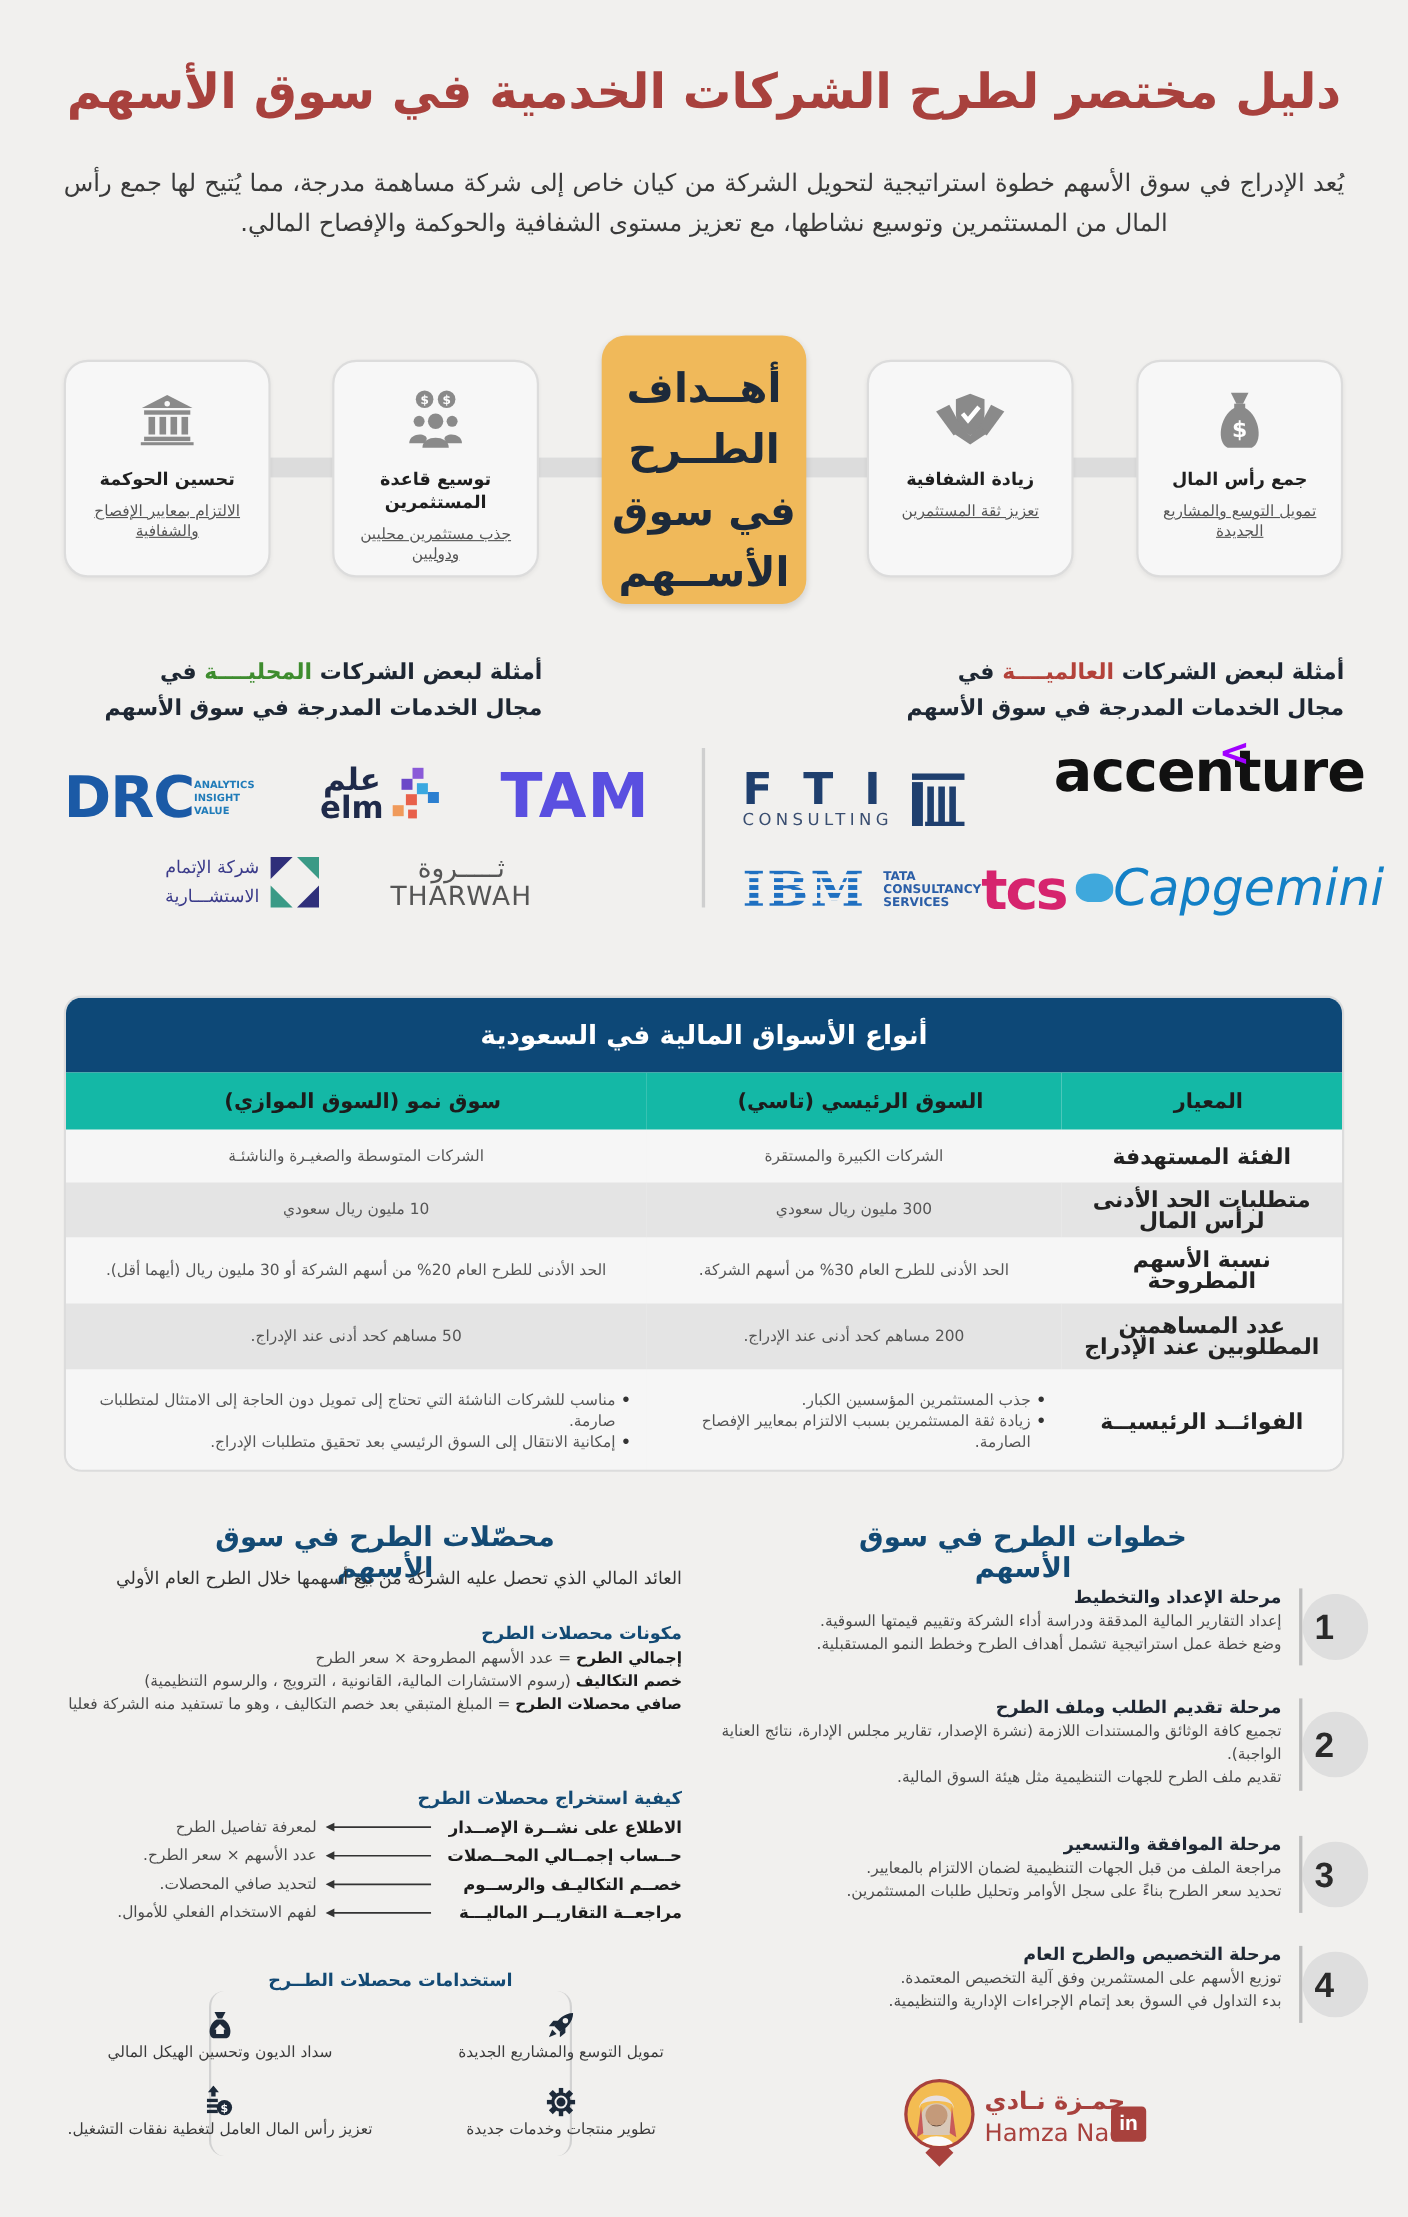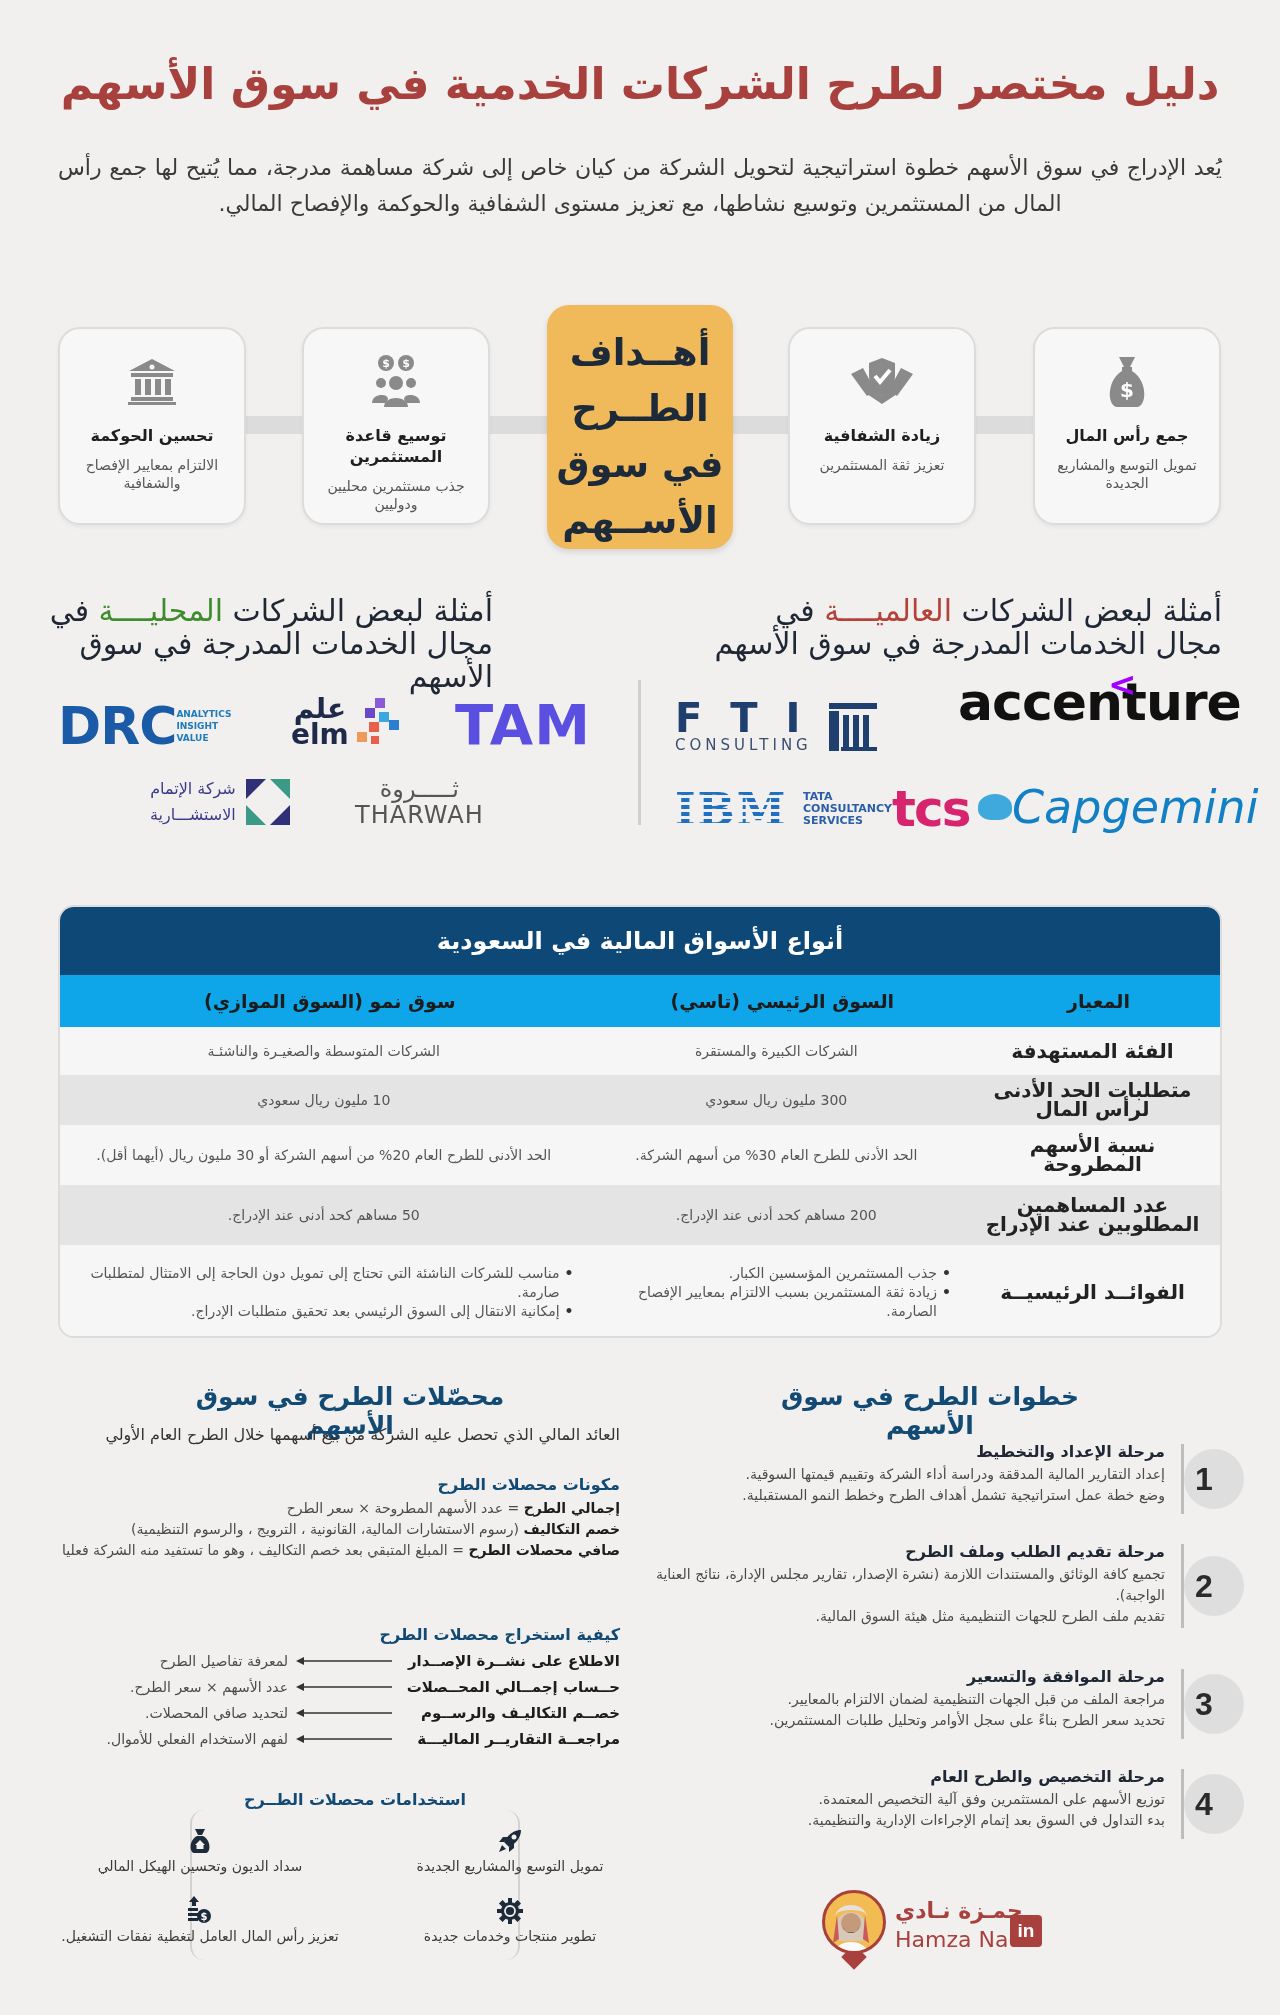--- a/index.html
+++ b/index.html
@@ -32,32 +32,32 @@
     background: #dcdcdc;
   }
   .goal-card {
     position: absolute; top: 327px; width: 188px; height: 198px;
     background: #f7f7f7; border: 2px solid #dcdcdc; border-radius: 22px;
     text-align: center; padding-top: 22px;
     box-shadow: 0 2px 4px rgba(0,0,0,0.05);
   }
   .goal-icon { height: 60px; display: flex; justify-content: center; align-items: center; }
   .goal-title { font-size: 16px; font-weight: bold; color: #1f1f1f; margin-top: 14px; line-height: 21px; padding: 0 8px; }
-  .goal-desc { font-size: 14px; color: #555; margin-top: 10px; line-height: 18px; padding: 0 11px; }
+  .goal-desc { font-size: 14px; color: #555; margin-top: 10px; line-height: 18px; padding: 0 11px; text-decoration: underline; }
   .goal-center {
     position: absolute; top: 305px; left: 547px; width: 186px; height: 244px;
     background: #f0b95a; border-radius: 22px;
     display: flex; align-items: flex-end; justify-content: center; text-align: center;
     font-size: 37px; font-weight: bold; color: #1d2a3a; line-height: 56px;
     box-shadow: 0 3px 6px rgba(0,0,0,0.12);
   }
 
   
   .ex-title {
-    position: absolute; font-size: 30px; font-weight: normal; color: #1e2733; line-height: 33px;
+    position: absolute; font-size: 20px; font-weight: bold; color: #1e2733; line-height: 33px;
   }
   .ex-title .hl-green { color: #3e8c2e; }
   .ex-title .hl-red { color: #b3423a; }
   .logos-divider { position: absolute; left: 638px; top: 680px; width: 3px; height: 145px; background: #cfcfcf; }
   .logo { position: absolute; display: flex; align-items: center; }
   .logo-drc { font-family: "DejaVu Sans", sans-serif; font-weight: bold; color: #1b5aa6; font-size: 52px; letter-spacing: -1px; }
   .logo-drc-sub { font-size: 9px; font-weight: bold; color: #1f7bb9; line-height: 12px; margin-right: 8px; direction: ltr; text-align: left; }
   .logo-tam { font-weight: bold; color: #5a4fe0; font-size: 56px; letter-spacing: 1px; direction: ltr; }
   .logo-elm { color: #1f2a4a; font-weight: bold; font-size: 28px; line-height: 26px; text-align: center; direction: ltr; }
   .logo-tharwah { color: #555; font-family: "DejaVu Sans", sans-serif; font-size: 24px; letter-spacing: 1px; text-align: center; line-height: 26px; direction: ltr; }
@@ -77,21 +77,21 @@
   .table-wrap {
     position: absolute; top: 905px; left: 58px; width: 1164px; height: 433px;
     border: 2px solid #dcdcdc; border-radius: 16px; overflow: hidden; background: #f6f6f6;
   }
   .table-title {
     height: 68px; background: #0d4877; color: #fff; font-size: 24px; font-weight: bold;
     display: flex; align-items: center; justify-content: center;
   }
   .mtable { width: 100%; border-collapse: collapse; }
   .mtable th {
-    background: #0ea5e9; height: 52px; font-size: 19px; font-weight: bold; color: #1c1c1c; padding-left: 12px;
+    background: #14b8a6; height: 52px; font-size: 19px; font-weight: bold; color: #1c1c1c; padding-left: 12px;
   }
   .mtable td { font-size: 14px; color: #555; text-align: center; padding: 6px 14px; vertical-align: middle; line-height: 19px; }
   .mtable td.crit { font-size: 20px; font-weight: bold; color: #222; width: 255px; text-align: center; }
   .mtable tr.alt td { background: #e4e4e4; }
   .mtable tr.row td { background: #f6f6f6; }
   .mtable ul { list-style: none; text-align: right; display: inline-block; }
   .mtable ul li { position: relative; padding-right: 14px; line-height: 19px; }
   .mtable ul li::before { content: "•"; position: absolute; right: 0; top: 0; color: #333; font-weight: bold; }
 
   

